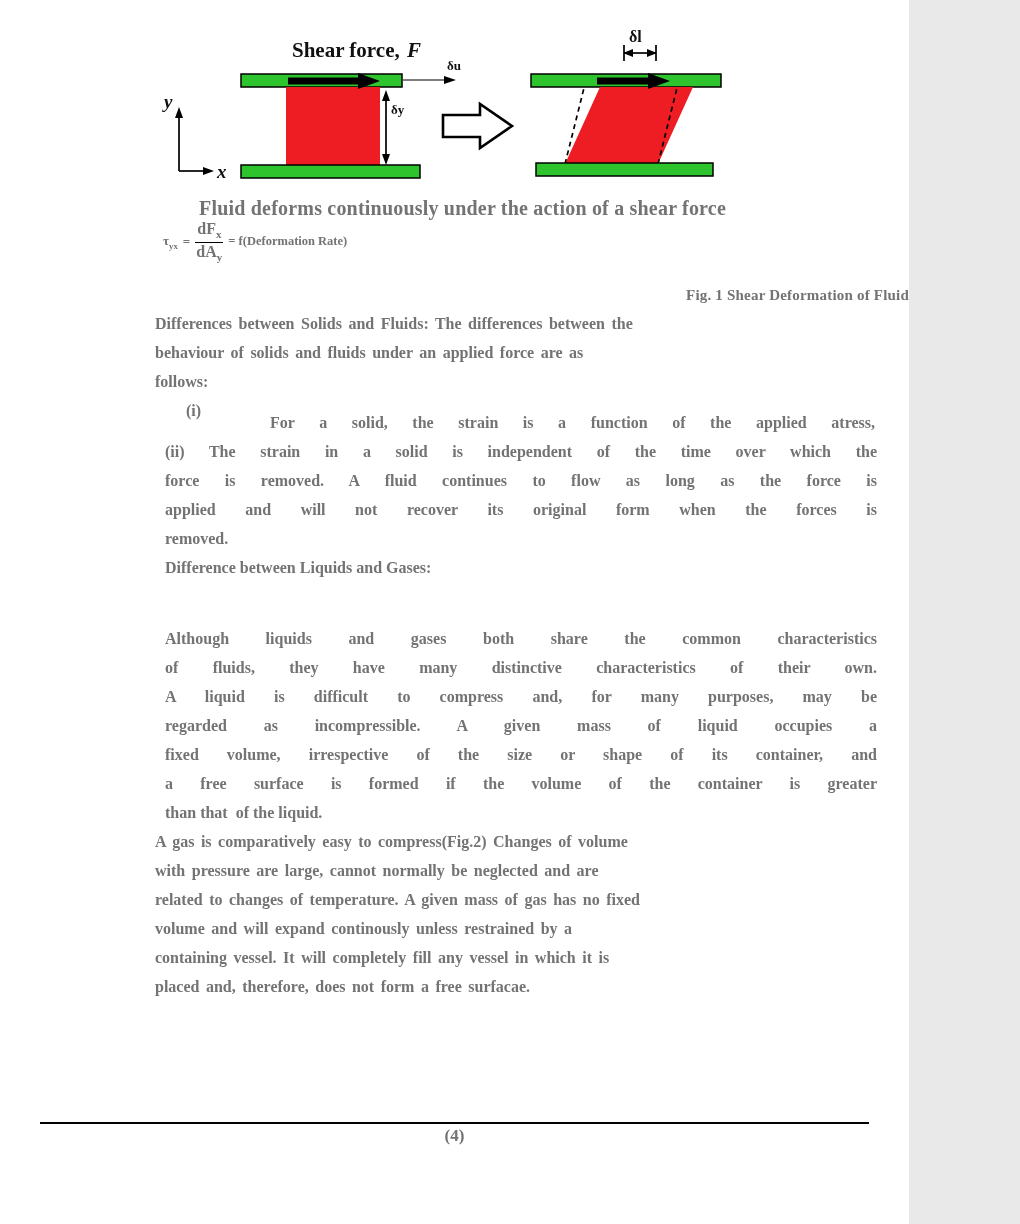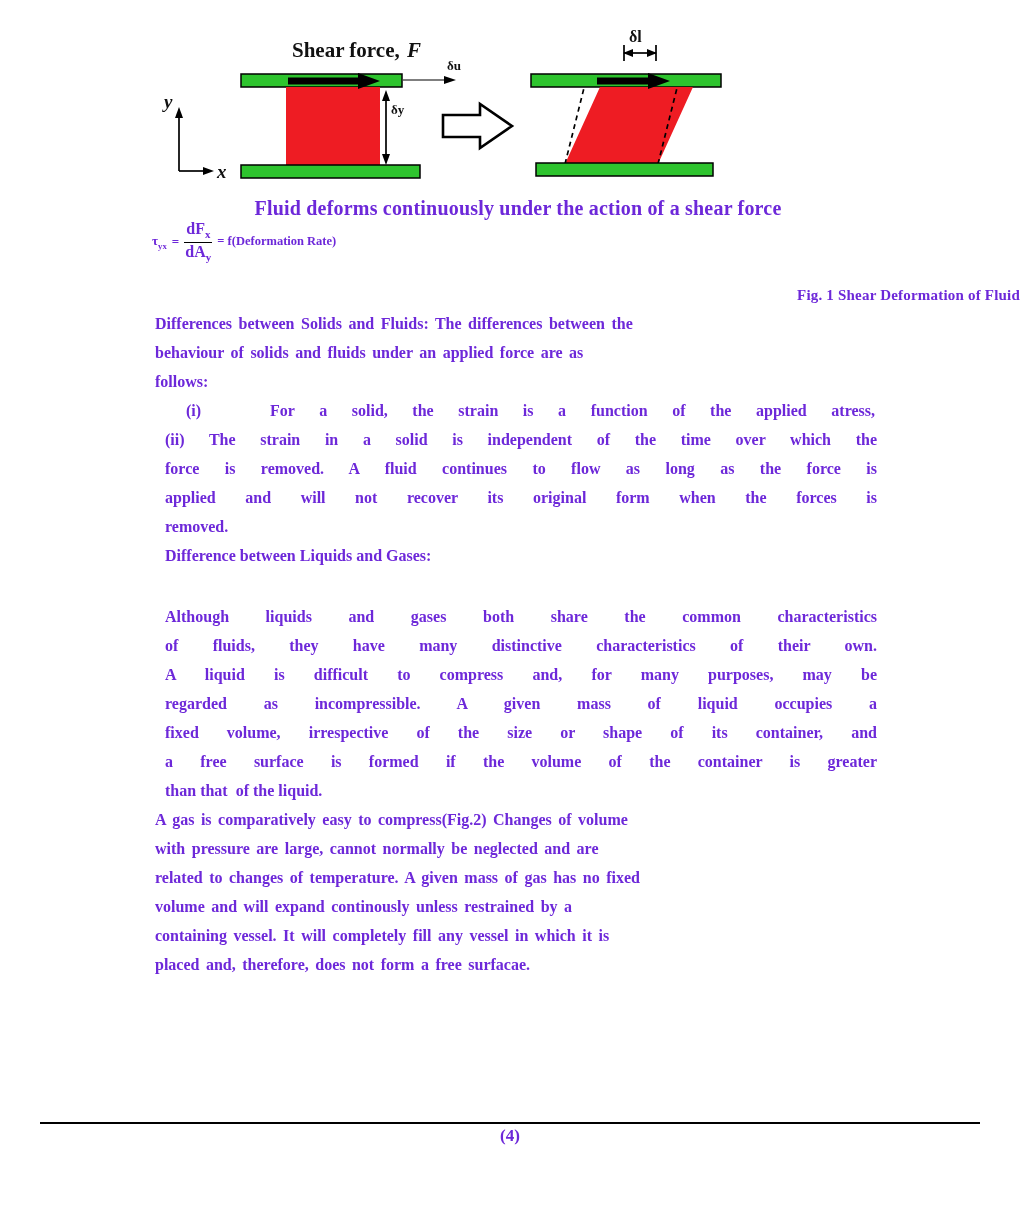--- a/index.html
+++ b/index.html
@@ -1,57 +1,57 @@
 <!DOCTYPE html>
 <html><head>
 <meta charset="utf-8">
 <style>
   * { margin:0; padding:0; box-sizing:border-box; }
   html,body { background:#e9e9e9; }
   body { font-family:"Liberation Serif", serif; }
   .page {
-    position:relative; width:1020px; height:1224px; background:#ffffff;
-    color:#6d28d9; font-weight:bold; overflow:hidden;
+    position:relative; width:909px; height:1224px; background:#ffffff;
+    color:#737373; font-weight:bold; overflow:hidden;
   }
   .fig-svg { position:absolute; top:8px; left:0; }
   .fig-svg text { font-family:"Liberation Serif", serif; font-weight:bold; fill:#111; }
   .t-shear { font-size:21px; }
   .t-italic { font-style:italic; }
   .t-small { font-size:13px; }
   .t-axis { font-size:19px; }
   .t-dl { font-size:16px; }
   .thin  { stroke:#000; stroke-width:1.2; }
   .thin2 { stroke:#000; stroke-width:1.7; }
   .thick { stroke:#000; stroke-width:7; }
   .dashed { stroke:#000; stroke-width:1.7; stroke-dasharray:5 4; }
   .plate { stroke:#000; stroke-width:1.5; }
   .block-arrow { fill:#fff; stroke:#000; stroke-width:2.6; }
 
   .caption { position:absolute; top:197px; left:0; width:100%; text-align:center;
              font-size:20px; letter-spacing:0.2px;padding-left:16px; }
-  .equation { position:absolute; left:152px; top:220px; font-size:13px;
+  .equation { position:absolute; left:163px; top:220px; font-size:13px;
               display:flex; align-items:center; gap:5px; }
   .frac { display:inline-flex; flex-direction:column; align-items:center;
           font-size:16px; line-height:1.15; }
   .frac .fnum { border-bottom:1.2px solid #000; padding:0 2px 1px; }
   .equation sub, .frac sub { font-size:0.68em; }
   .eq-rhs { font-size:12.5px; }
   .fig-label { position:absolute; top:287px; left:0; width:100%; text-align:right;
                font-size:15px; letter-spacing:0.2px; }
 
   .body-text { position:absolute; top:309px; left:155px; width:722px;
                font-size:16px; line-height:29px; }
   .tline { white-space:pre-wrap; }
   .tline.jl { white-space:normal; text-align:justify; text-align-last:justify; }
   .indent { padding-left:10px; }
   .wide { word-spacing:2.5px; }
   .item-i { display:flex; }
   .item-label { width:115px; padding-left:31px; flex:none; }
-  .item-lines { width:605px; }
-  .gap-top { margin-top:32px; }
+  .item-lines { width:605px;margin-top:12px; }
+  .gap-top { margin-top:42px; }
 
   .footer-rule { position:absolute; top:1122px; left:40px; right:40px;
                  border-top:2px solid #000; }
   .page-number { position:absolute; top:1126px; left:0; width:100%;
                  text-align:center; font-size:17px; }
 </style>
 </head>
 <body>
 
 <div class="page">

